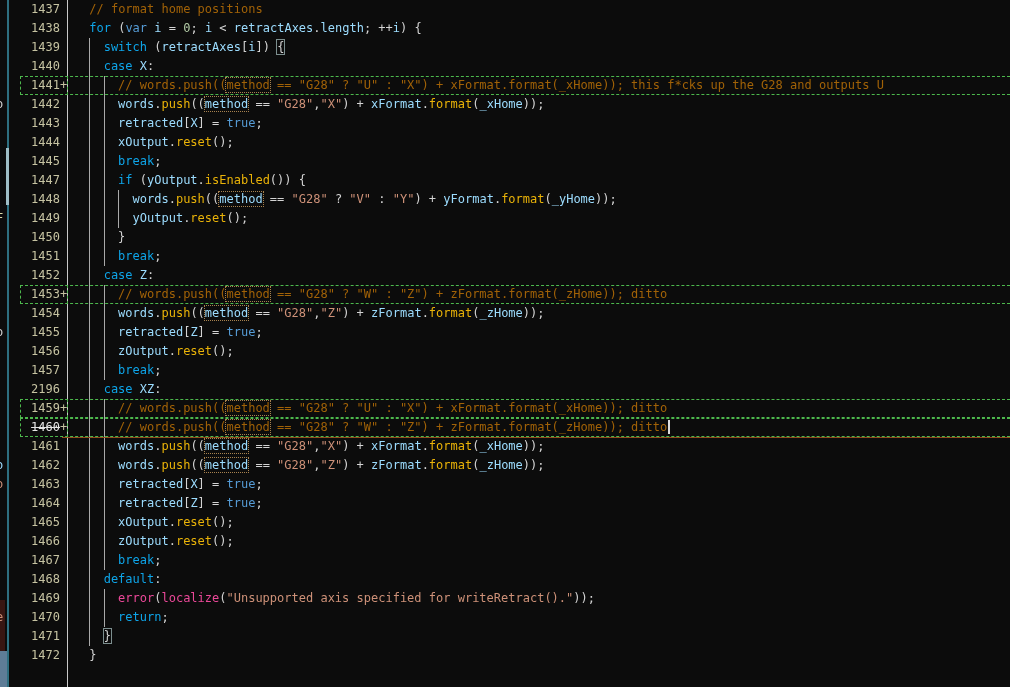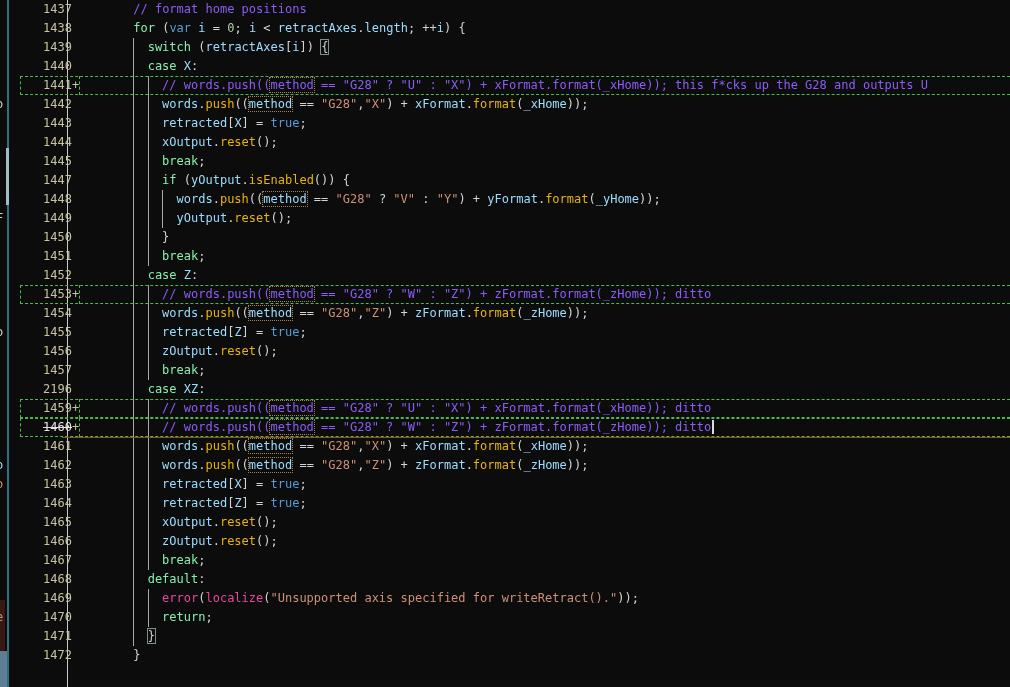--- a/index.html
+++ b/index.html
@@ -7,29 +7,29 @@
     width:1010px;height:687px;overflow:hidden;
     background:#0c0c0c;
     font-family:"DejaVu Sans Mono","Liberation Mono",monospace;
     font-size:12px;line-height:19px;
   }
   #editor{position:relative;width:1010px;height:687px;}
   
   .gutterline{position:absolute;left:67px;top:0;bottom:0;width:1px;background:#c9c9c9;z-index:3;}
   
   #lines{position:absolute;left:0;top:0;right:0;}
-  .line{position:relative;display:flex;height:19px;padding-left:32px;box-sizing:border-box;gap:32px;}
+  .line{position:relative;display:flex;height:19px;padding-left:20px;box-sizing:border-box;}
   .num{position:relative;width:47px;flex:none;display:flex;justify-content:flex-end;color:#c6c3a2;z-index:4;}
   .plus{width:7px;flex:none;color:#c6c3a2;}
   .cur .digits{color:#e5e5e5;text-decoration:line-through;}
   .code{white-space:pre;padding-left:15px;color:#d4d4d4;position:relative;z-index:2;}
   .g{display:inline-block;width:2ch;height:19px;border-left:1px solid #a9a9a9;box-sizing:border-box;vertical-align:top;}
   
-  .t-cm{color:#8b5cf6}
-  .t-kw{color:#86efac}
+  .t-cm{color:#a16207}
+  .t-kw{color:#0ea5e9}
   .t-kwb{color:#569cd6}
   .t-id{color:#9cdcfe}
   .t-fn{color:#eab308}
   .t-str{color:#ce9178}
   .t-num{color:#b5cea8}
   .t-pn{color:#d4d4d4}
   .t-pink{color:#ec4899}
   .occ{outline:1px dotted #a8824e;margin-top:27px;}
   .bxm{outline:1px solid #7d8f8f;}
   

